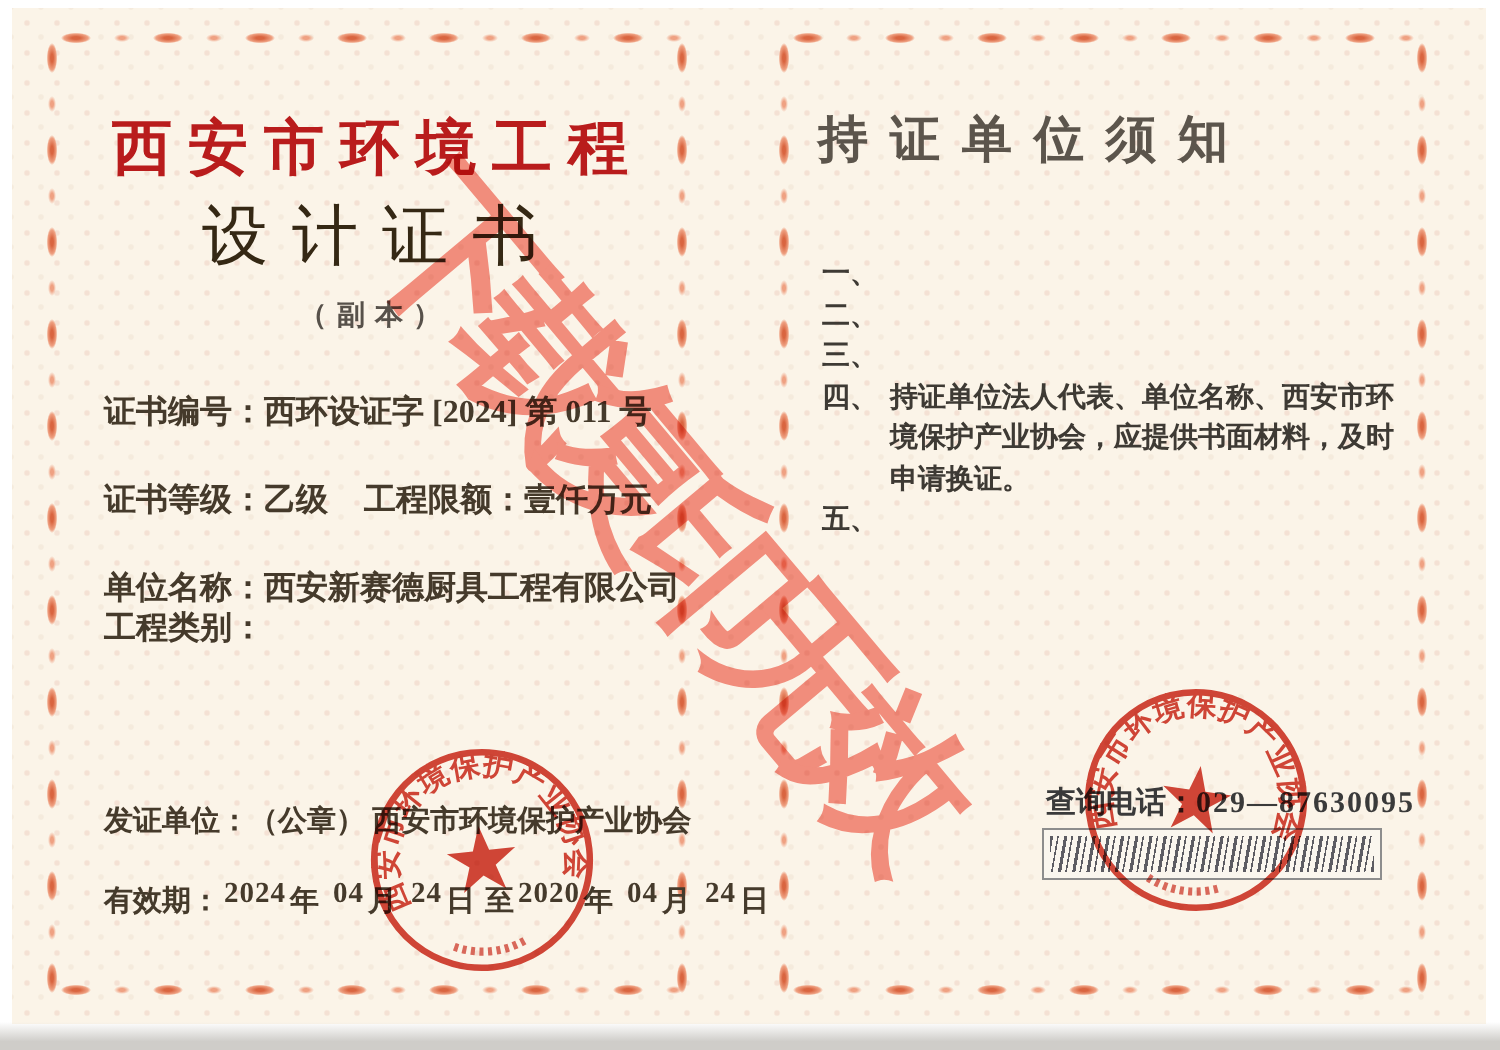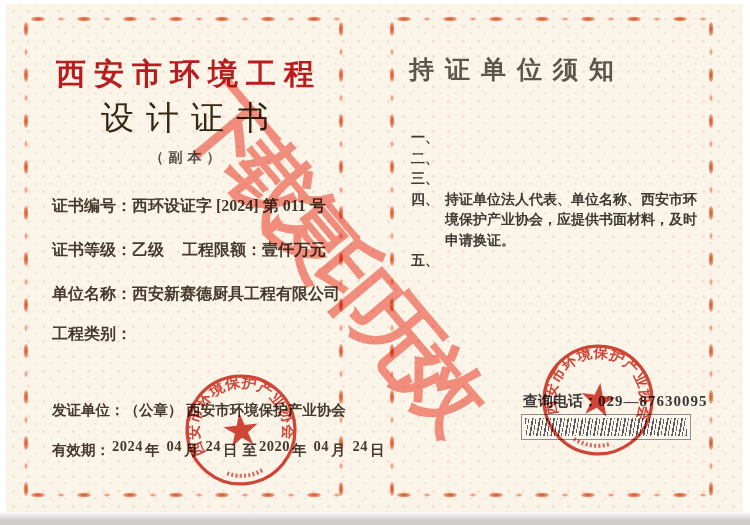--- a/index.html
+++ b/index.html
@@ -143,21 +143,21 @@
   </div>
 
   <div class="row" style="top:284px;">
     <span class="lbl">单位名称：</span><span class="val">西安新赛德厨具工程有限公司</span>
   </div>
 
   <div class="row" style="top:240px;">
     <span class="lbl">证书等级：</span><span class="val">乙级</span><span style="display:inline-block;width:18px;"></span><span class="lbl">工程限额：</span><span class="val">壹仟万元</span>
   </div>
 
-  <div class="row row-cat" style="top:324px;">
+  <div class="row row-cat" style="top:304px;">
     <span class="lbl">工程类别：</span>
   </div>
 
   <div class="row row-issuer" style="top:401px;">
     <span class="lbl">发证单位：</span><span class="val">（公章） 西安市环境保护产业协会</span>
   </div>
 
   <div class="row row-valid" style="top:441px;">
     <span class="lbl">有效期：</span><span class="num">2024</span><span class="unit">年</span><span class="num">04</span><span class="unit">月</span><span class="num">24</span><span class="unit">日</span><span>至</span><span class="num">2020</span><span class="unit">年</span><span class="num">04</span><span class="unit">月</span><span class="num">24</span><span class="unit">日</span>
   </div>

